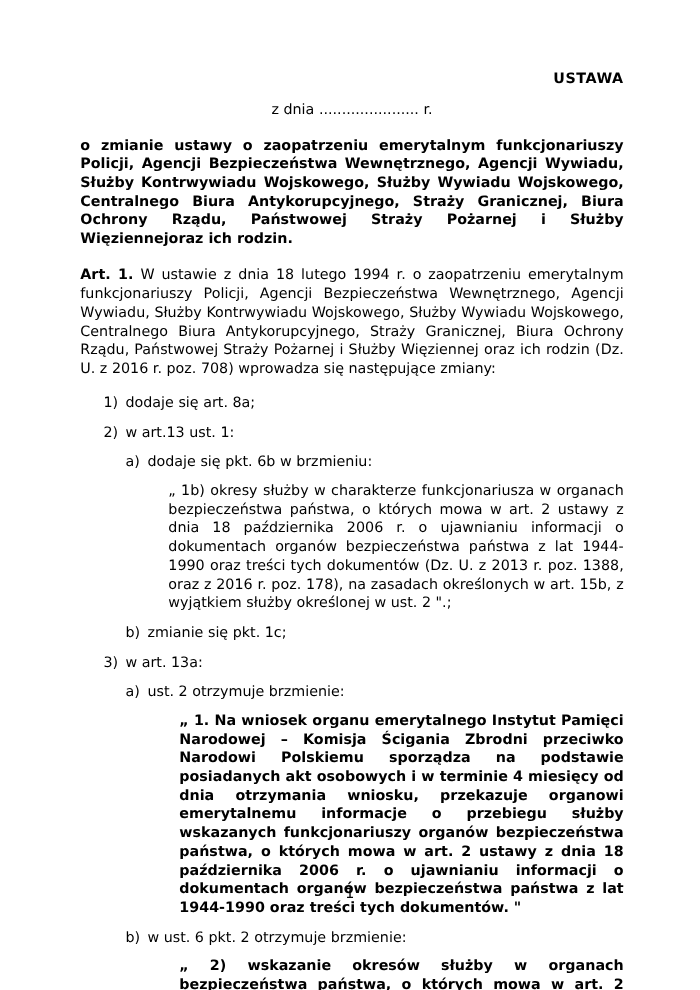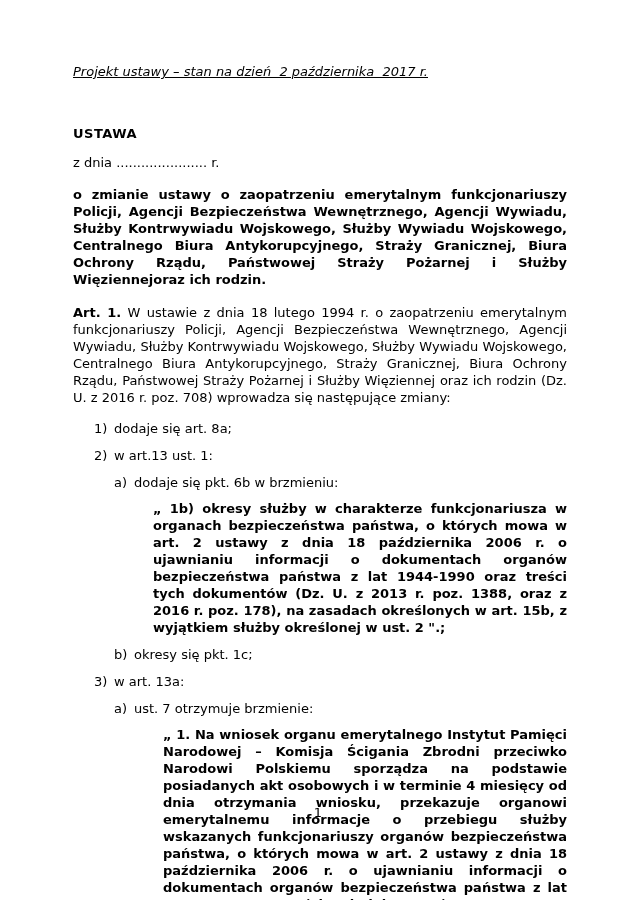--- a/index.html
+++ b/index.html
@@ -23,27 +23,27 @@
     left: 73px;
     width: 494px;
   }
   .doc-header {
     font-style: italic;
     text-decoration: underline;
     white-space: pre-wrap;
     margin: 0 0 45px 0;
   }
   .doc-title {
-    text-align: left;
+    text-align: right;
     font-weight: bold;
     letter-spacing: 0.5px;
     margin: 0 0 12px 0;
   }
   .doc-date {
-    text-align: left;
+    text-align: center;
     margin: 0 0 15px 0;
   }
   .subject {
     font-weight: bold;
     text-align: justify;
     margin: 0 0 16px 0;
   }
   .article {
     text-align: justify;
     margin: 0 0 14px 0;
@@ -62,36 +62,35 @@
   .l1 > .num, .l2 > .num {
     flex: 0 0 20px;
   }
   .l1 > .txt, .l2 > .txt {
     flex: 1 1 auto;
   }
   .quote {
     text-align: justify;
     margin: 9px 0 0 0;
   }
-  .quote-a { margin-left: 80px; font-weight: bold; }
+  .quote-a { margin-left: 80px; }
   .quote-b { margin-left: 90px; font-weight: bold; }
   .footer {
     position: absolute;
     top: 804px;
     left: 0;
     width: 636px;
     text-align: center;
   }
 </style>
 </head>
 <body>
 
 <div class="page">
 
-  <div class="doc-header">Projekt ustawy – stan na dzień  2 października  2017 r.</div>
 
   <div class="doc-title">USTAWA</div>
 
   <div class="doc-date">z dnia ...................... r.</div>
 
   <p class="subject">o zmianie ustawy o zaopatrzeniu emerytalnym funkcjonariuszy Policji, Agencji Bezpieczeństwa Wewnętrznego, Agencji Wywiadu, Służby Kontrwywiadu Wojskowego, Służby Wywiadu Wojskowego, Centralnego Biura Antykorupcyjnego, Straży Granicznej, Biura Ochrony Rządu, Państwowej Straży Pożarnej i Służby Więziennejoraz ich rodzin.</p>
 
   <p class="article"><span class="art-label">Art. 1.</span><span> W ustawie z dnia 18 lutego 1994 r. o zaopatrzeniu emerytalnym funkcjonariuszy Policji, Agencji Bezpieczeństwa Wewnętrznego, Agencji Wywiadu, Służby Kontrwywiadu Wojskowego, Służby Wywiadu Wojskowego, Centralnego Biura Antykorupcyjnego, Straży Granicznej, Biura Ochrony Rządu, Państwowej Straży Pożarnej i Służby Więziennej oraz ich rodzin (Dz. U. z 2016 r. poz. 708) wprowadza się następujące zmiany:</span></p>
 
   <div class="l1">
@@ -106,31 +105,31 @@
 
   <div class="l2">
     <span class="num">a)</span>
     <span class="txt">dodaje się pkt. 6b w brzmieniu:</span>
   </div>
 
   <p class="quote quote-a">„ 1b) okresy służby w charakterze funkcjonariusza w organach bezpieczeństwa państwa, o których mowa w art. 2 ustawy z dnia 18 października 2006 r. o ujawnianiu informacji o dokumentach organów bezpieczeństwa państwa z lat 1944-1990 oraz treści tych dokumentów (Dz. U. z 2013 r. poz. 1388, oraz z 2016 r. poz. 178), na zasadach określonych w art. 15b, z wyjątkiem służby określonej w ust. 2 ".;</p>
 
   <div class="l2">
     <span class="num">b)</span>
-    <span class="txt">okresy się pkt. 1c;</span>
+    <span class="txt">zmianie się pkt. 1c;</span>
   </div>
 
   <div class="l1">
     <span class="num">3)</span>
     <span class="txt">w art. 13a:</span>
   </div>
 
   <div class="l2">
     <span class="num">a)</span>
-    <span class="txt">ust. 7 otrzymuje brzmienie:</span>
+    <span class="txt">ust. 2 otrzymuje brzmienie:</span>
   </div>
 
   <p class="quote quote-b">„ 1. Na wniosek organu emerytalnego Instytut Pamięci Narodowej – Komisja Ścigania Zbrodni przeciwko Narodowi Polskiemu sporządza na podstawie posiadanych akt osobowych i w terminie 4 miesięcy od dnia otrzymania wniosku, przekazuje organowi emerytalnemu informacje o przebiegu służby wskazanych funkcjonariuszy organów bezpieczeństwa państwa, o których mowa w art. 2 ustawy z dnia 18 października 2006 r. o ujawnianiu informacji o dokumentach organów bezpieczeństwa państwa z lat 1944-1990 oraz treści tych dokumentów. "</p>
 
   <div class="l2">
     <span class="num">b)</span>
     <span class="txt">w ust. 6 pkt. 2 otrzymuje brzmienie:</span>
   </div>
 
   <p class="quote quote-b">„ 2) wskazanie okresów służby w organach bezpieczeństwa państwa, o których mowa w art. 2 ustawy z dnia 18 października 2006 r. o ujawnianiu informacji o dokumentach organów bezpieczeństwa państwa z lat 1944-1990 oraz treści tych dokumentów ; "</p>

